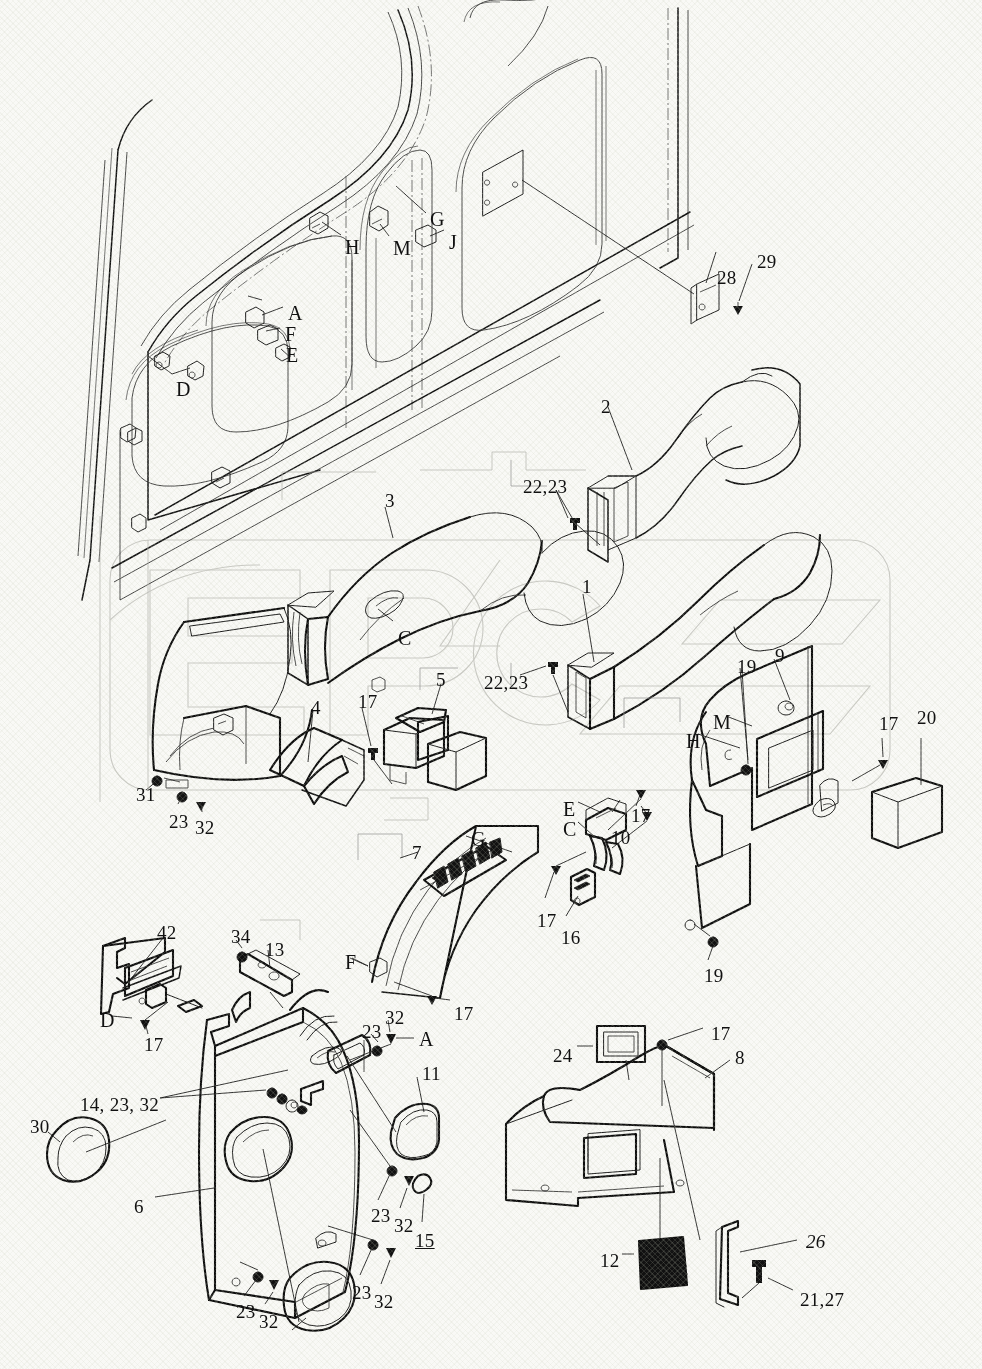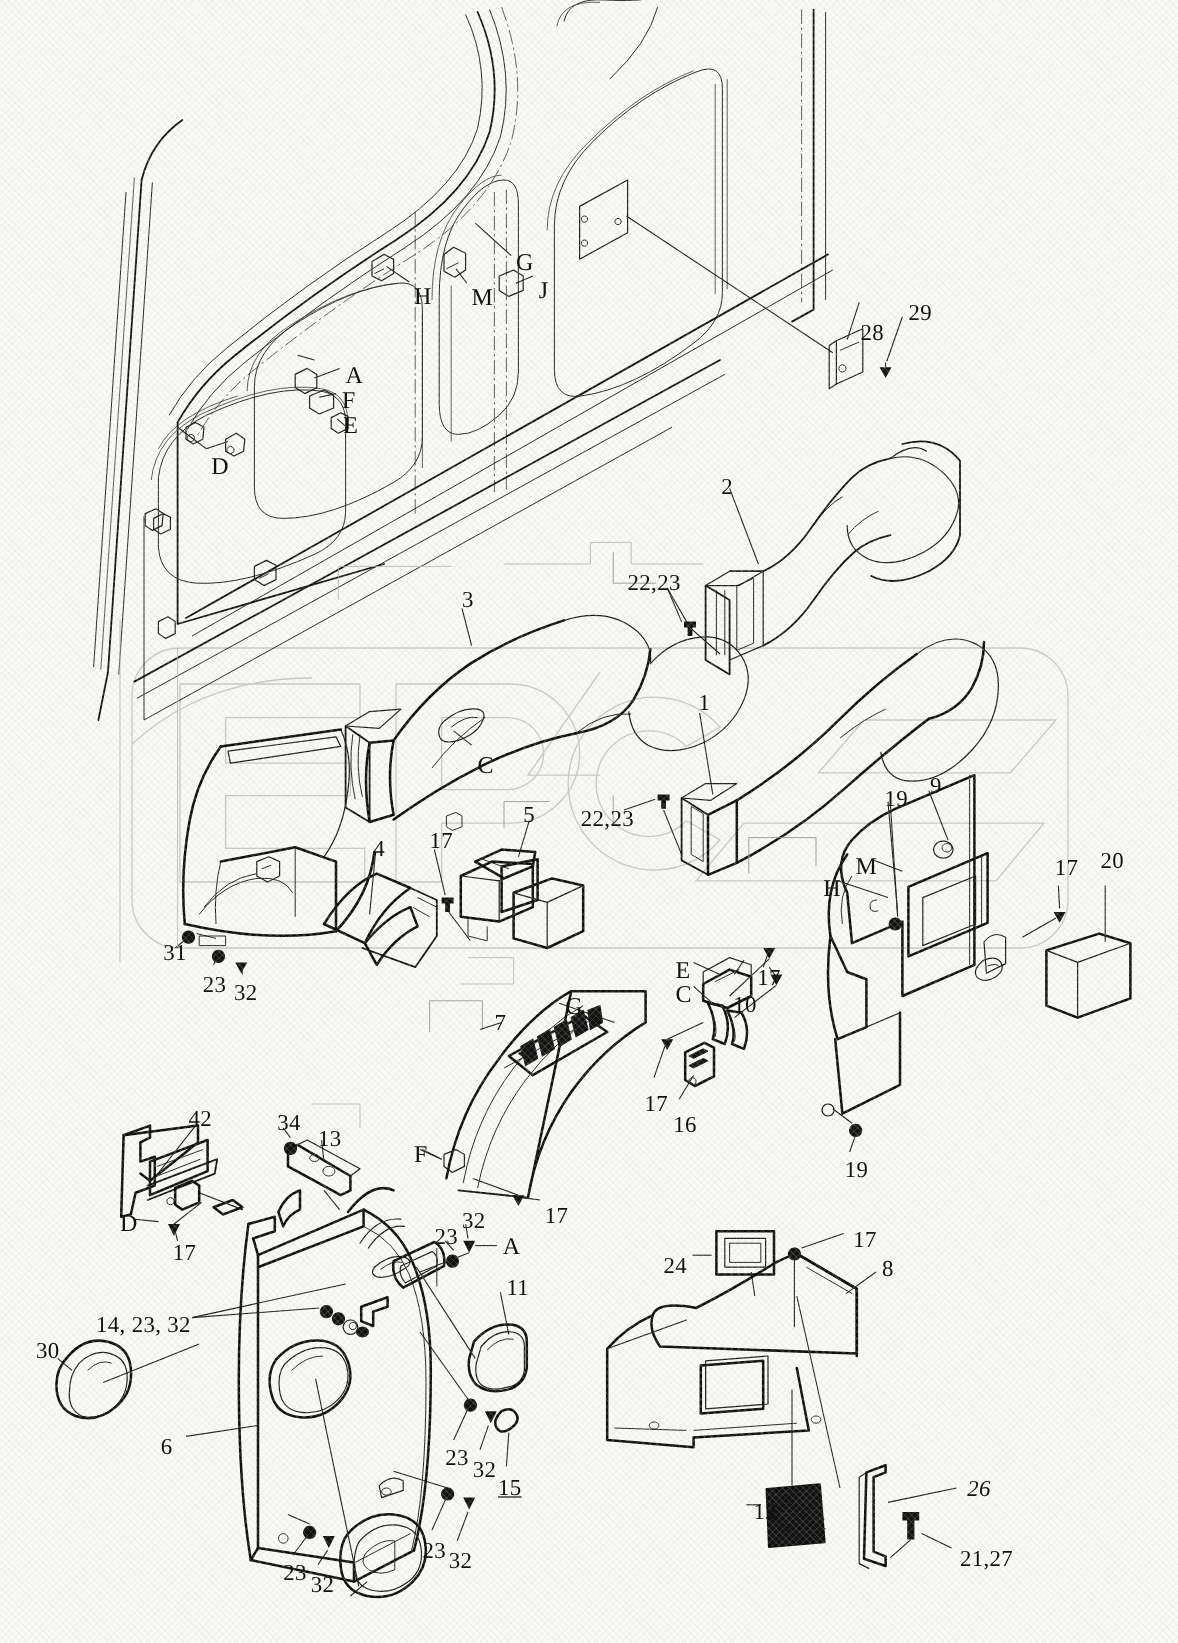--- a/index.html
+++ b/index.html
@@ -588,21 +588,21 @@
       <div class="lbl" style="left: 601px; top: 397px;">2</div>
       <div class="lbl" style="left: 385px; top: 491px;">3</div>
       <div class="lbl" style="left: 311px; top: 698px;">4</div>
       <div class="lbl" style="left: 436px; top: 670px;">5</div>
       <div class="lbl" style="left: 134px; top: 1197px;">6</div>
       <div class="lbl" style="left: 412px; top: 843px;">7</div>
       <div class="lbl" style="left: 735px; top: 1048px;">8</div>
       <div class="lbl" style="left: 775px; top: 646px;">9</div>
       <div class="lbl" style="left: 611px; top: 828px;">10</div>
       <div class="lbl" style="left: 422px; top: 1064px;">11</div>
-      <div class="lbl" style="left: 600px; top: 1251px; margin-left: 28px;">12</div>
+      <div class="lbl" style="left: 600px; top: 1251px;">12</div>
       <div class="lbl" style="left: 265px; top: 940px;">13</div>
       <div class="lbl" style="left: 80px; top: 1095px;">14, 23, 32</div>
       <div class="lbl" style="left: 415px; top: 1231px; text-decoration: underline;">15</div>
       <div class="lbl" style="left: 561px; top: 928px;">16</div>
       <div class="lbl" style="left: 358px; top: 692px;">17</div>
       <div class="lbl" style="left: 631px; top: 806px;">17</div>
       <div class="lbl" style="left: 879px; top: 714px;">17</div>
       <div class="lbl" style="left: 537px; top: 911px;">17</div>
       <div class="lbl" style="left: 454px; top: 1004px;">17</div>
       <div class="lbl" style="left: 144px; top: 1035px;">17</div>

